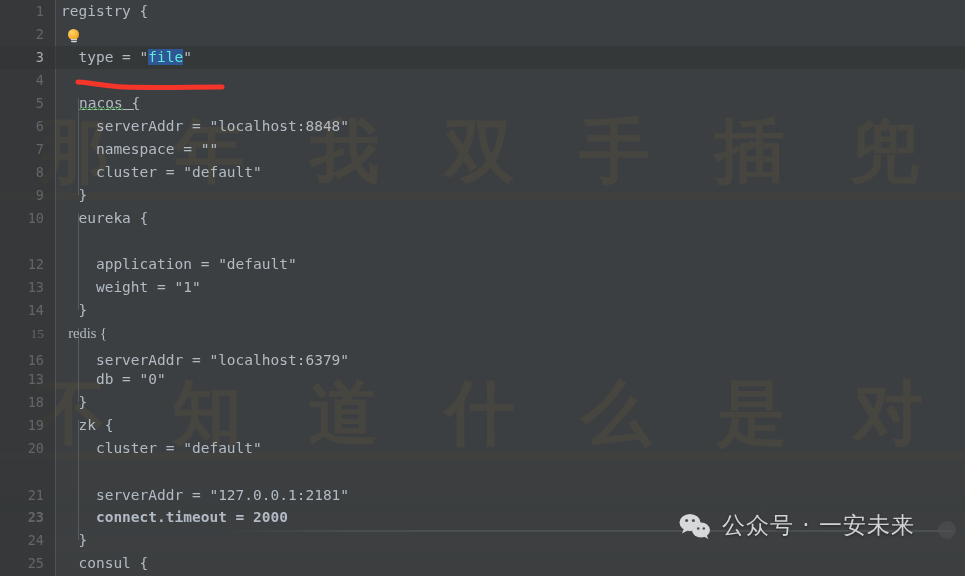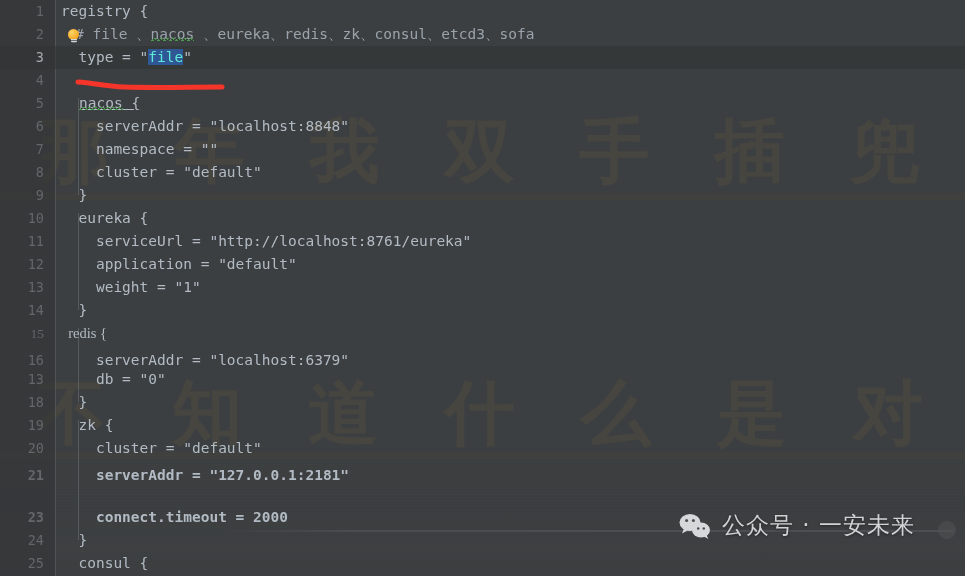--- a/index.html
+++ b/index.html
@@ -267,21 +267,20 @@
     <div class="guide" style="left:78px; top:328px; height:74px;"></div>
     <div class="guide" style="left:78px; top:420px; height:120px;"></div>
 
     <div class="row" style="top:0px;">
       <span class="lineno">1</span>
       <span class="code"><span class="ident">registry</span><span class="punc"> {</span></span>
     </div>
 
     <div class="row" style="top:23px;">
       <span class="lineno">2</span>
-      <span class="code" style="left:75px;"><span class="cmt"># file 、</span><span class="cmt squiggle">nacos</span><span class="cmt"> 、eureka、redis、zk、consul、etcd3、sofa</span></span>
     </div>
 
     <div class="row active" style="top:46px;">
       <span class="lineno">3</span>
       <span class="code"><span class="ident">  type = </span><span class="str">"</span><span class="sel">file</span><span class="str">"</span></span>
     </div>
 
     <div class="row" style="top:69px;">
       <span class="lineno">4</span>
       <span class="code"></span>
@@ -305,24 +304,20 @@
       <span class="code">    cluster = "default"</span>
     </div>
     <div class="row" style="top:184px;">
       <span class="lineno">9</span>
       <span class="code">  }</span>
     </div>
     <div class="row" style="top:207px;">
       <span class="lineno">10</span>
       <span class="code">  eureka {</span>
     </div>
-    <div class="row" style="top:230px;">
-      <span class="lineno">11</span>
-      <span class="code">    serviceUrl = "http://localhost:8761/eureka"</span>
-    </div>
     <div class="row" style="top:253px;">
       <span class="lineno">12</span>
       <span class="code">    application = "default"</span>
     </div>
     <div class="row" style="top:276px;">
       <span class="lineno">13</span>
       <span class="code">    weight = "1"</span>
     </div>
     <div class="row" style="top:299px;">
       <span class="lineno">14</span>
@@ -345,21 +340,21 @@
       <span class="code">  }</span>
     </div>
     <div class="row" style="top:414px;">
       <span class="lineno">19</span>
       <span class="code">  zk {</span>
     </div>
     <div class="row" style="top:437px;">
       <span class="lineno">20</span>
       <span class="code">    cluster = "default"</span>
     </div>
-    <div class="row" style="top:464px;font-weight:bold;">
+    <div class="row" style="top:484px;">
       <span class="lineno">21</span>
       <span class="code">    serverAddr = "127.0.0.1:2181"</span>
     </div>
     <div class="row" style="top:506px;font-weight:bold;">
       <span class="lineno">23</span>
       <span class="code">    connect.timeout = 2000</span>
     </div>
     <div class="row" style="top:529px;">
       <span class="lineno">24</span>
       <span class="code">  }</span>

